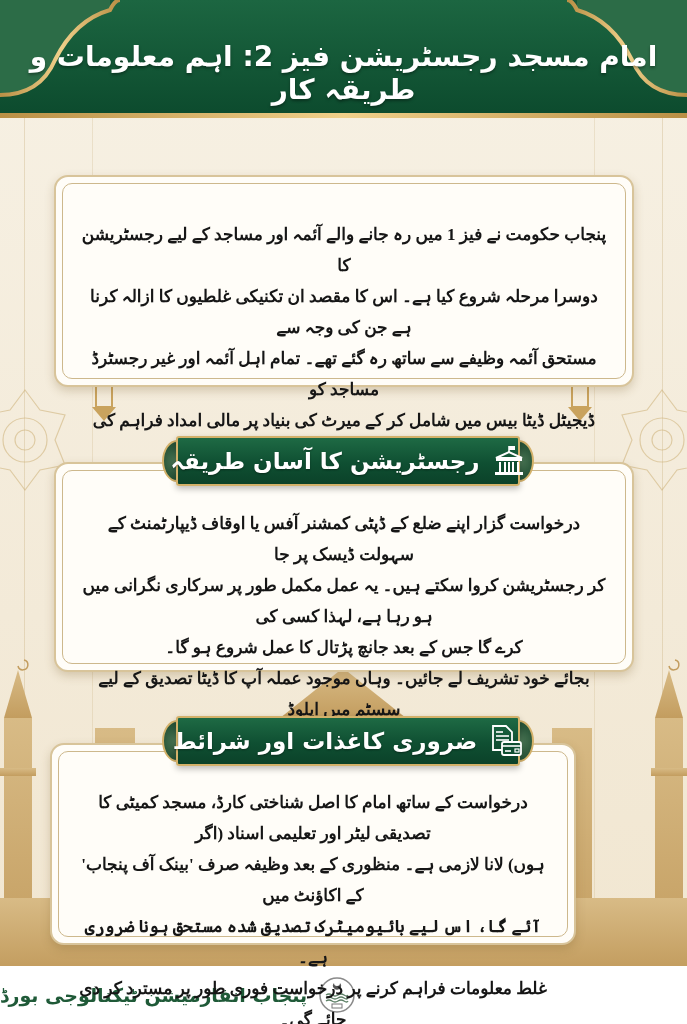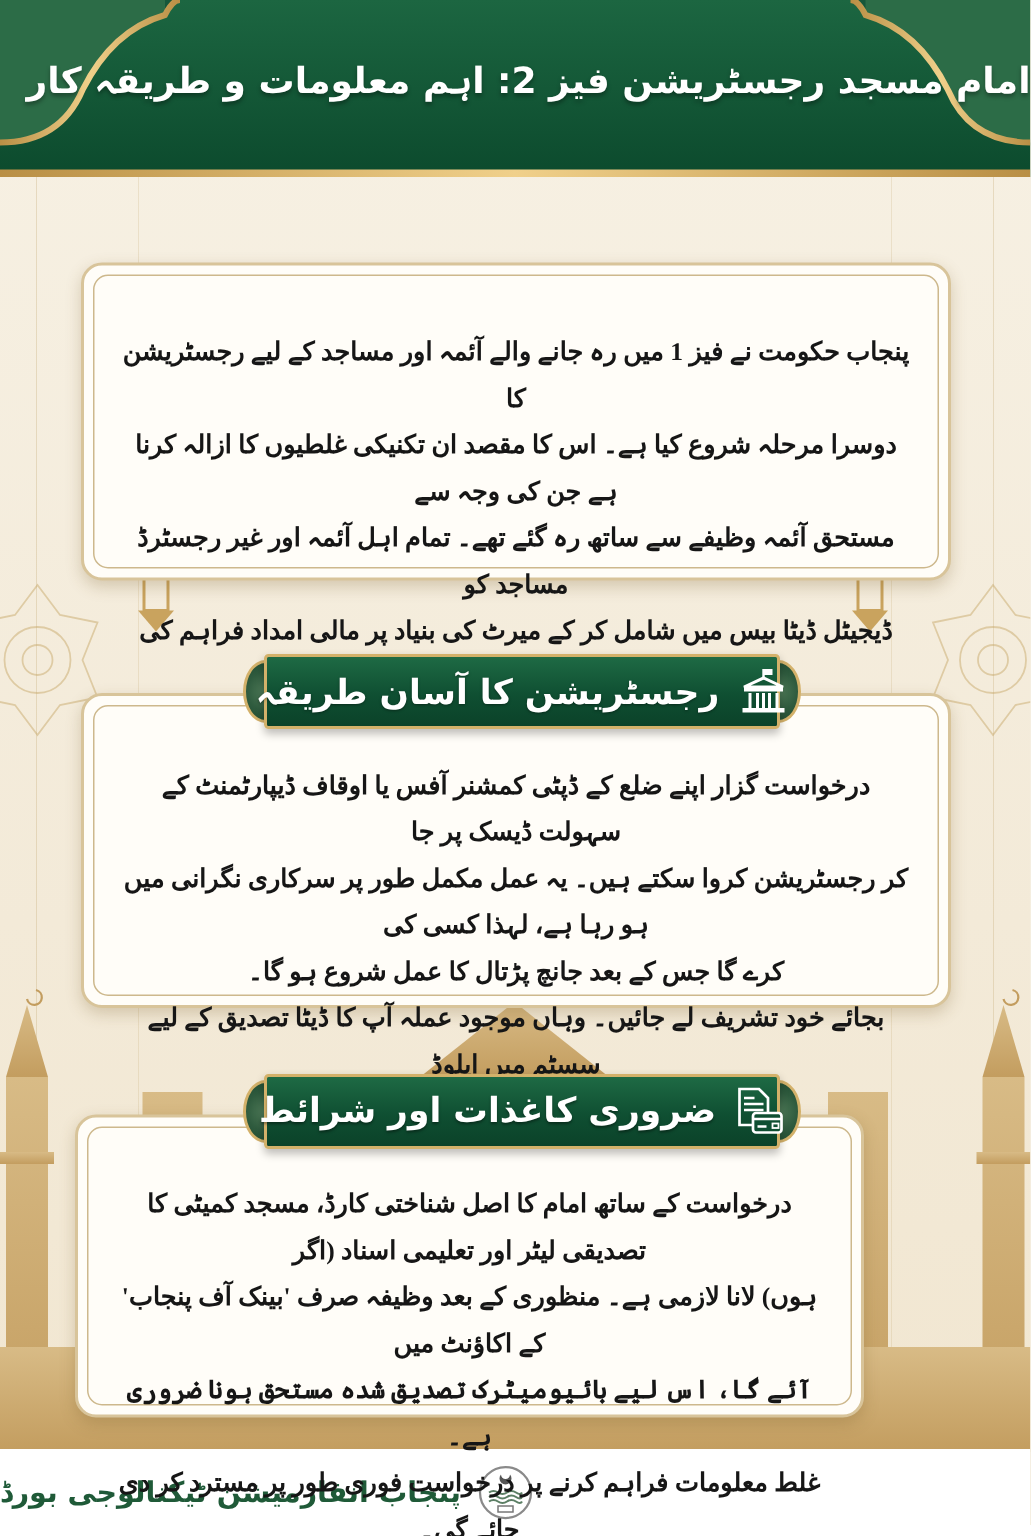--- a/index.html
+++ b/index.html
@@ -31,22 +31,22 @@
     }
     .mosque svg { width: 100%; height: 100%; }
 
     
     .header {
       position: absolute; top: 0; left: 0; width: 687px; height: 118px;
     }
     .header svg.bg { position: absolute; inset: 0; }
     .header-title {
       position: absolute; left: 0; right: 0; top: 40px;
-      direction: rtl;
-      color: #ffffff; font-size: 24px; font-weight: bold;
+      text-align: center; direction: rtl;
+      color: #ffffff; font-size: 28px; font-weight: bold;
       font-family: "DejaVu Sans", sans-serif;
       text-shadow: 0 2px 3px rgba(0,0,0,0.35);
       letter-spacing: 0;
     }
 
     
     .banner {
       position: absolute; left: 162px; width: 372px; height: 58px;
       z-index: 3;
     }

